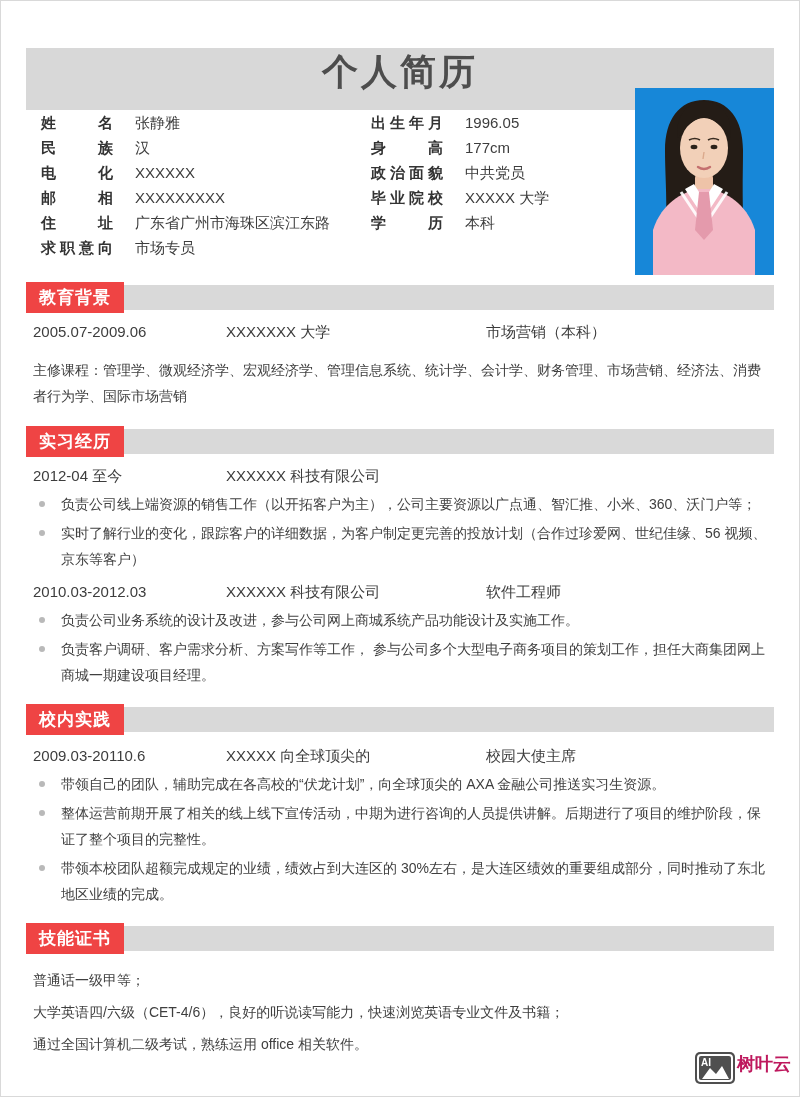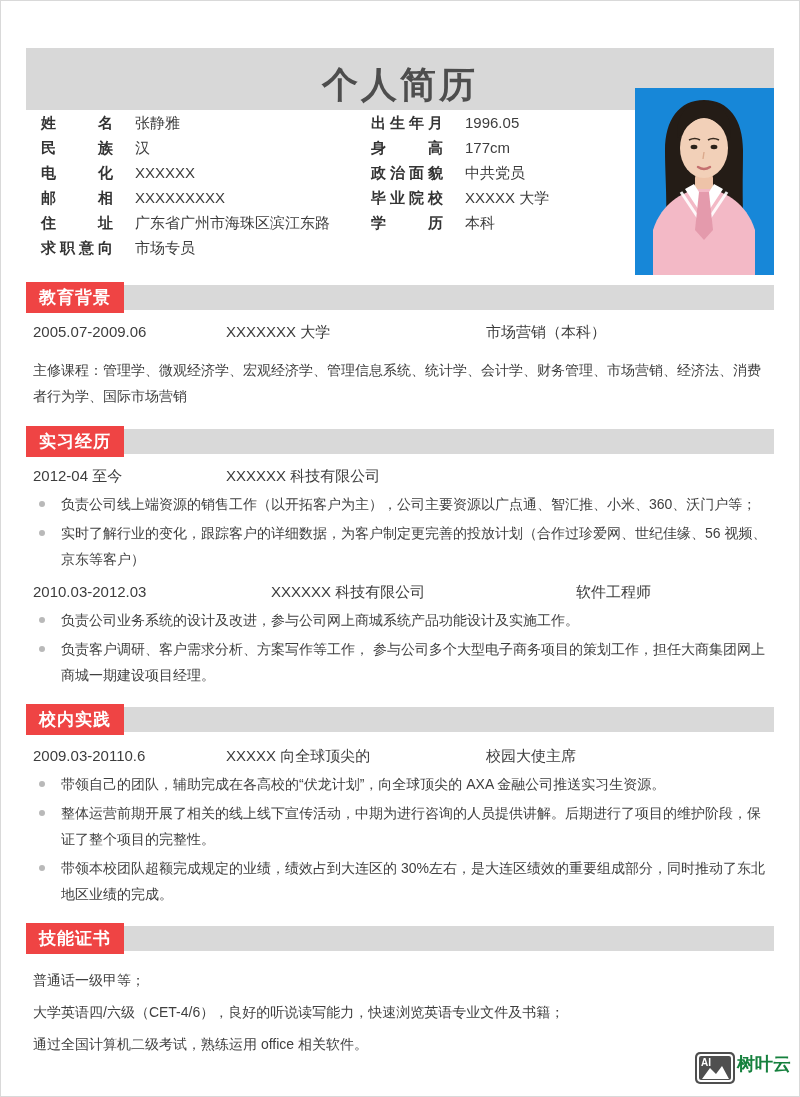--- a/index.html
+++ b/index.html
@@ -14,21 +14,21 @@
     overflow: hidden;
     color: #3d3d3d;
   }
   .content { padding: 0 25px; }
 
   
   .title-band {
     margin: 47px 25px 0 25px;
     height: 62px;
     background: #d8d8d8;
-    display: flex; align-items: flex-end; justify-content: center;
+    display: flex; align-items: flex-start; justify-content: center;
   }
   .title-band h1 {
     font-size: 36px; font-weight: bold; color: #4d4d4d; letter-spacing: 3px;
   }
 
   
   .info-section { position: relative; }
   .info-cols { display: flex; width: calc(100% - 150px); }
   .info-col-left { width: 345px; padding-left: 15px; }
   .info-col-right { flex: 1; }
@@ -72,21 +72,21 @@
   }
   .bt { font-size: 14px; line-height: 26px; color: #3f3f3f; }
 
   .skills-line { font-size: 14px; line-height: 29px; color: #3f3f3f; padding-left: 7px; margin-top: 3px; }
 
   
   .watermark {
     position: absolute; right: 8px; bottom: 12px;
     display: flex; gap: 2px;
   }
-  .wm-text { font-size: 18px; font-weight: bold; color: #15803d; }
+  .wm-text { font-size: 18px; font-weight: bold; color: #be185d; }
 </style>
 </head>
 <body>
 
 <div class="page">
 
   <div class="title-band">
     <h1>个人简历</h1>
   </div>
 
@@ -195,21 +195,21 @@
       <span>XXXXXX 科技有限公司</span>
     </div>
     <div class="bullet">
       <span class="dot"></span>
       <span class="bt">负责公司线上端资源的销售工作（以开拓客户为主），公司主要资源以广点通、智汇推、小米、360、沃门户等；</span>
     </div>
     <div class="bullet">
       <span class="dot"></span>
       <span class="bt">实时了解行业的变化，跟踪客户的详细数据，为客户制定更完善的投放计划（合作过珍爱网、世纪佳缘、56 视频、京东等客户）</span>
     </div>
-    <div class="erow" style="margin-top:7px;gap:45px;">
+    <div class="erow" style="margin-top:7px;">
       <span>2010.03-2012.03</span>
       <span>XXXXXX 科技有限公司</span>
       <span>软件工程师</span>
     </div>
     <div class="bullet">
       <span class="dot"></span>
       <span class="bt">负责公司业务系统的设计及改进，参与公司网上商城系统产品功能设计及实施工作。</span>
     </div>
     <div class="bullet">
       <span class="dot"></span>

